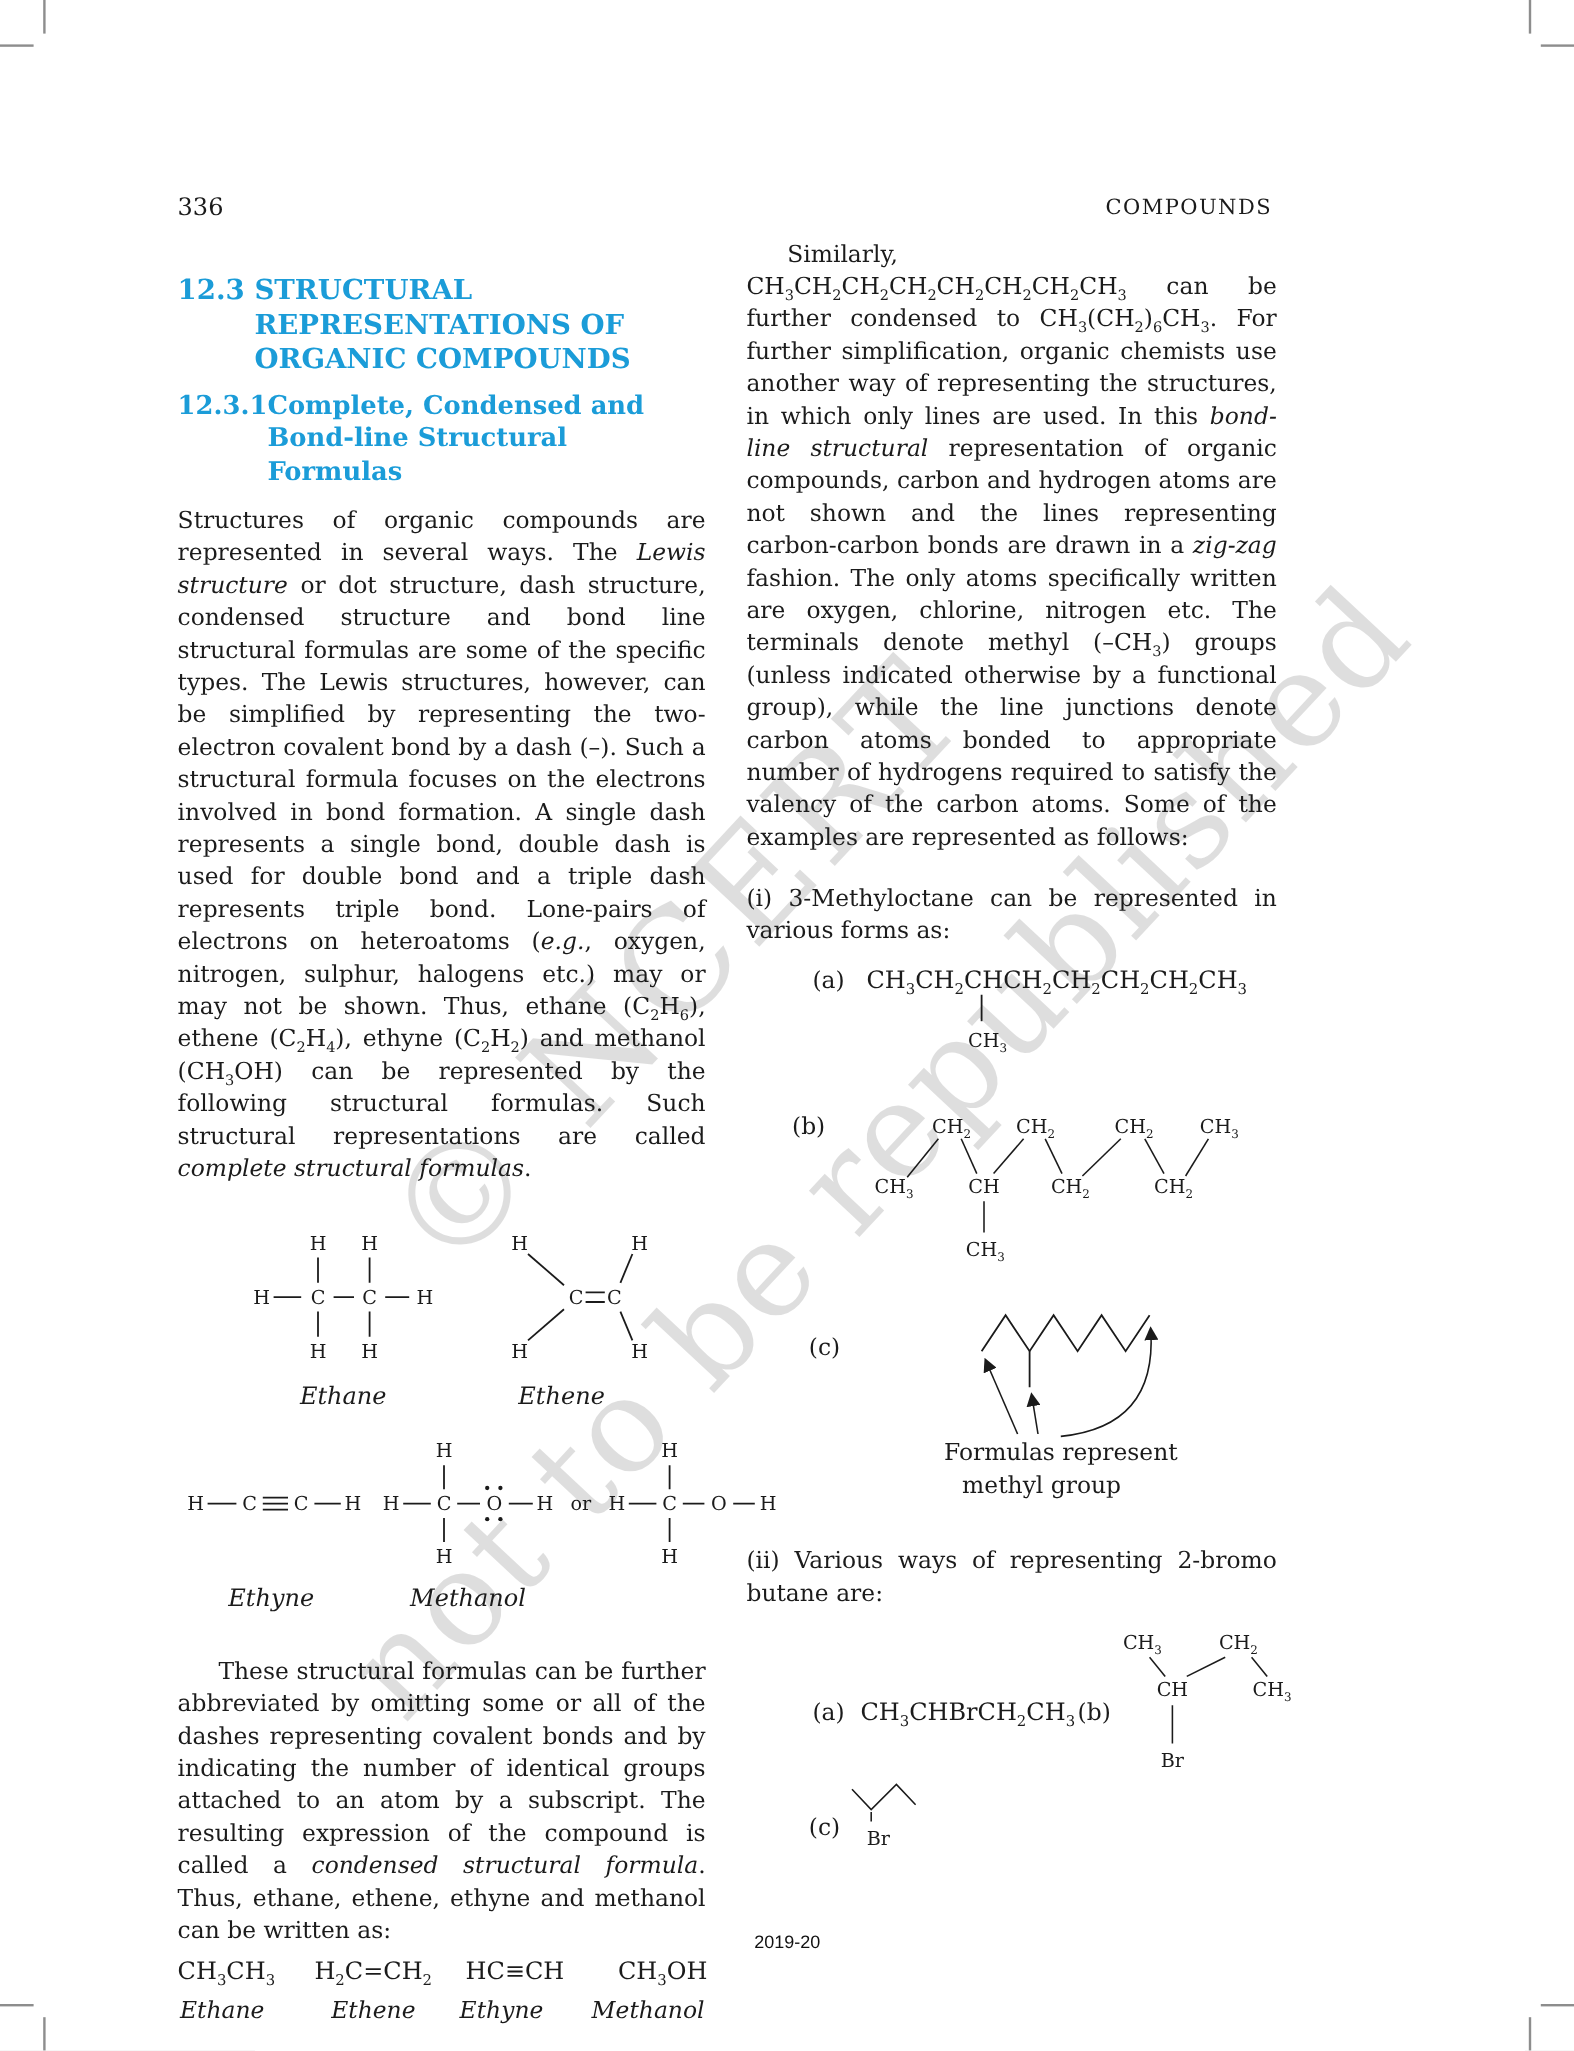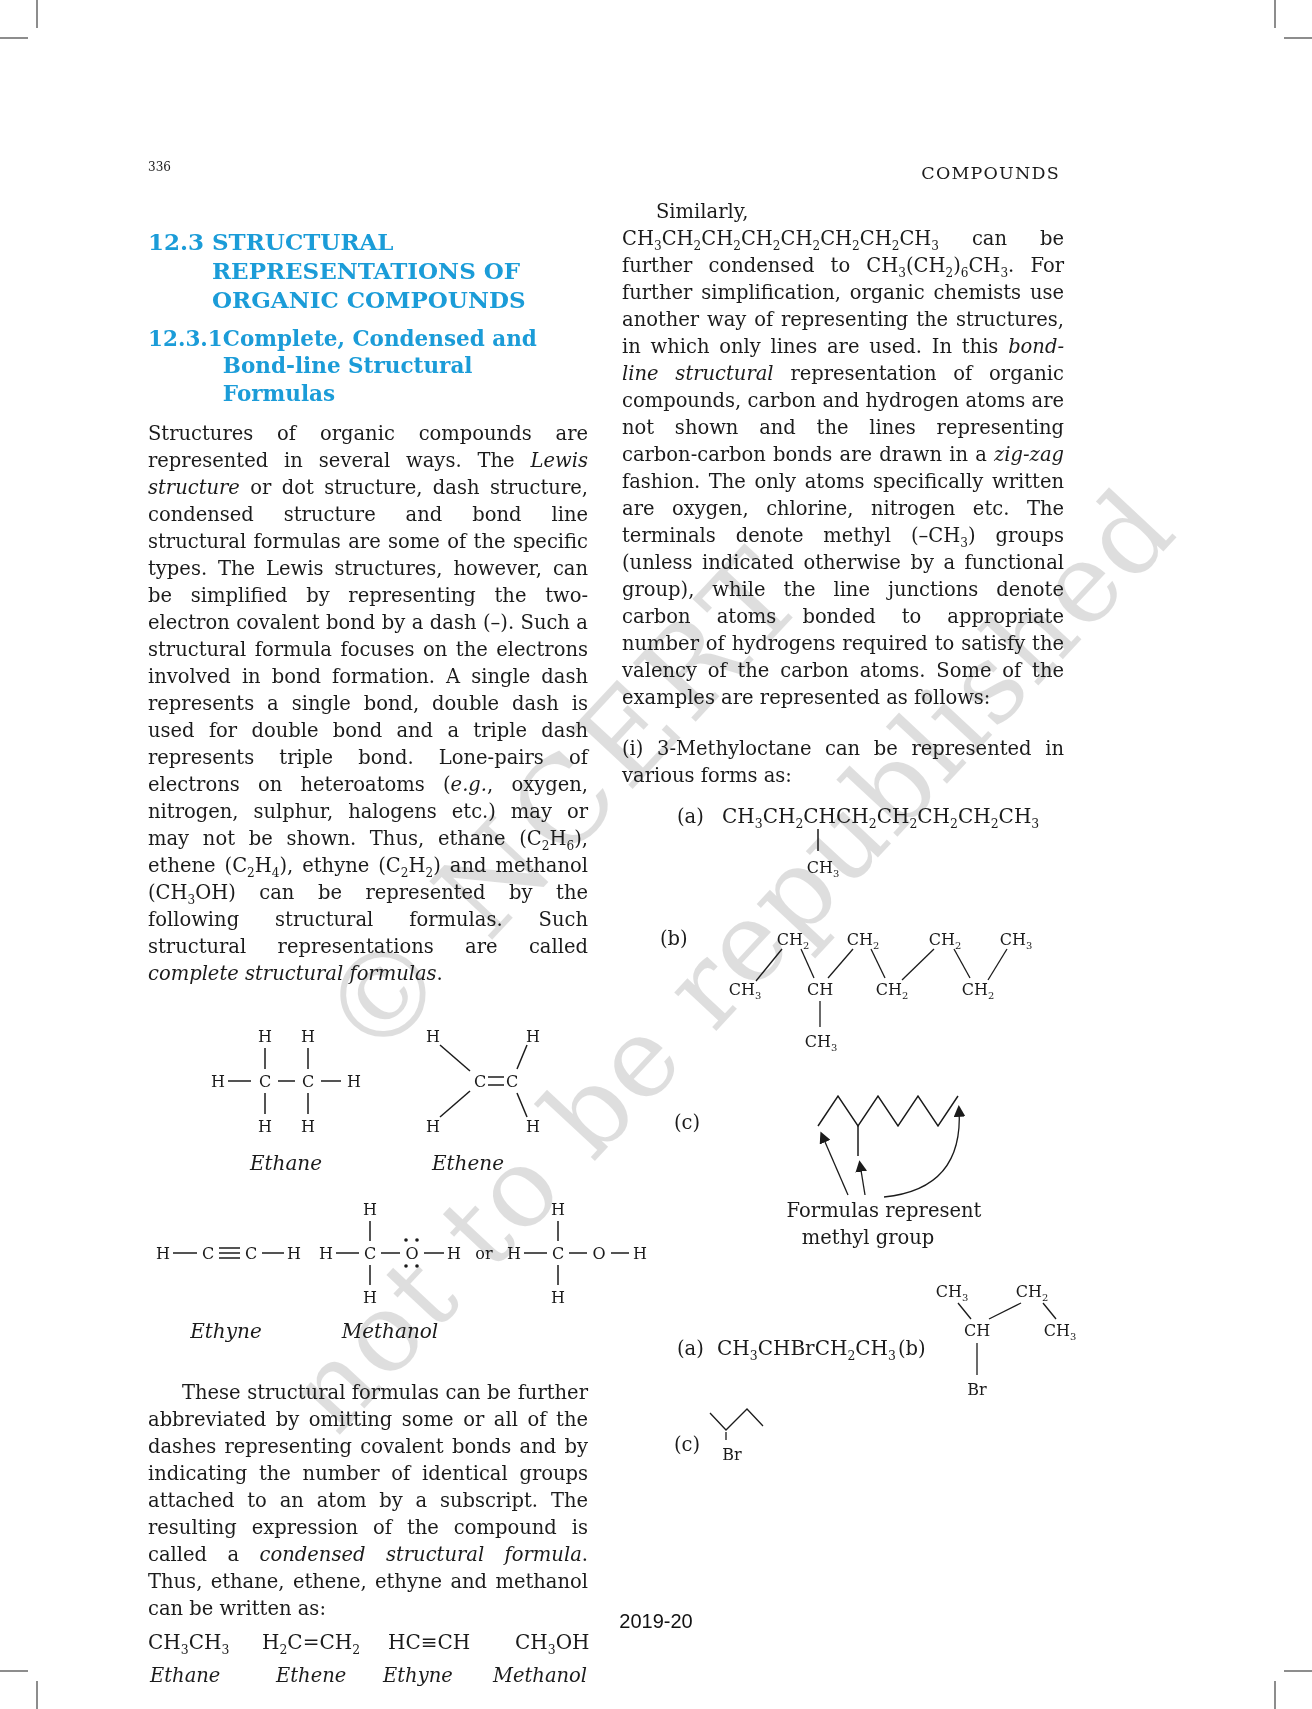--- a/index.html
+++ b/index.html
@@ -2,24 +2,24 @@
 <html><head>
 <meta charset="utf-8">
 <style>
   html,body{margin:0;padding:0;background:#e8e8e8;}
   .page{position:relative;width:1312px;height:1709px;background:#ffffff;margin:0 auto;
         font-family:"DejaVu Serif", serif;color:#1b1b1b;overflow:hidden;}
   .content{position:relative;z-index:2;}
   
   .crop{position:absolute;background:#8d8d8d;z-index:3;}
   
-  .pageno{position:absolute;left:148px;top:160px;font-size:12px;}
+  .pageno{position:absolute;left:148px;top:160px;font-size:20px;}
   .subject{position:absolute;right:252px;top:163px;font-size:17.5px;letter-spacing:1.2px;}
   .footer{position:absolute;left:0;right:0;top:1610px;text-align:center;
-          font-family:"Liberation Sans", sans-serif;font-size:20px;color:#111;}
+          font-family:"Liberation Sans", sans-serif;font-size:15px;color:#111;}
   
   .wm{position:absolute;left:645px;top:880px;z-index:1;pointer-events:none;
       transform:translate(-50%,-50%) rotate(-47deg);text-align:center;
       color:rgba(0,0,0,0.13);white-space:nowrap;}
   .wm .wm1{font-size:118px;letter-spacing:6px;}
   .wm .wm2{font-size:110px;letter-spacing:2px;margin-top:96px;}
   
   .col{position:absolute;top:0;width:440px;}
   .col-left{left:148px;}
   .col-right{left:622px;width:442px;}
@@ -234,20 +234,21 @@
             <line x1="226" y1="112" x2="200" y2="52" marker-end="url(#ah)"></line>
             <line x1="243" y1="112" x2="238" y2="81" marker-end="url(#ah)"></line>
             <path d="M 262 114 Q 342 106 337 26" marker-end="url(#ah)"></path>
           </g>
         </svg>
         <span class="itm" style="left:52px;top:28px;">(c)</span>
         <span class="cap" style="left:262px;top:116px;">Formulas represent</span>
         <span class="cap" style="left:246px;top:143px;">methyl group</span>
       </div>
 
+      <p class="body" style="margin-top:24px;"><span>(ii) Various ways of representing 2-bromo butane are:</span></p>
 
       <div class="diag" style="height:205px;margin-top:10px;">
         <svg width="460" height="205">
           <g stroke="#1b1b1b" stroke-width="1.3" fill="none">
             <line x1="336" y1="30" x2="349" y2="46"></line>
             <line x1="367" y1="46" x2="399" y2="30"></line>
             <line x1="421" y1="30" x2="434" y2="46"></line>
             <line x1="355" y1="70" x2="355" y2="102"></line>
             <polyline points="88,140 104,157 125,136 141,153"></polyline>
             <line x1="104" y1="159" x2="104" y2="167"></line>

